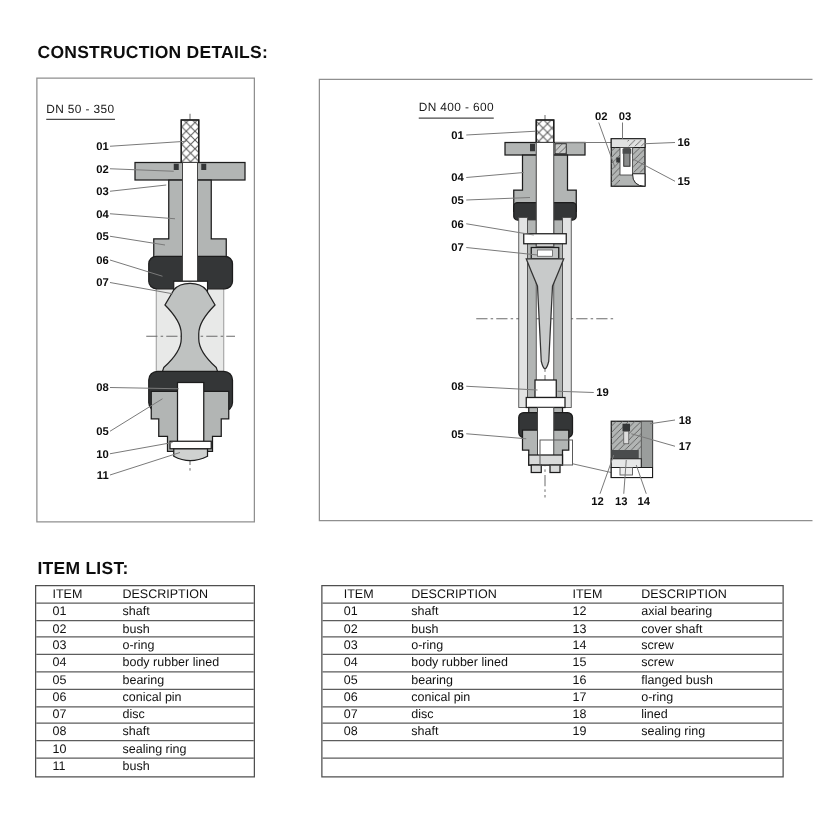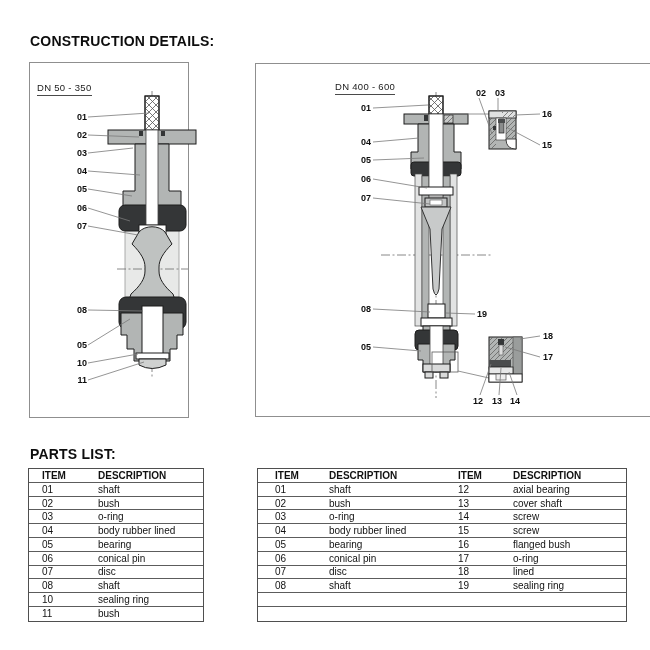--- a/index.html
+++ b/index.html
@@ -12,29 +12,29 @@
   .sec-title{font-weight:bold;font-size:14px;letter-spacing:.2px;color:#0d0d0d;white-space:nowrap;}
   .panel{position:absolute;border:1px solid #8f8f8f;background:#fff;box-sizing:border-box;}
   .panel svg{position:absolute;left:0;top:0;}
   .dn-label{position:absolute;font-size:9.5px;color:#1a1a1a;letter-spacing:.3px;
     border-bottom:1px solid #4a4a4a;padding-bottom:2px;white-space:nowrap;}
   .callout{position:absolute;font-size:9px;font-weight:bold;color:#0d0d0d;
     width:16px;line-height:10px;text-align:right;white-space:nowrap;}
   .ptable{position:absolute;border:1px solid #4f4f4f;background:#fff;box-sizing:border-box;font-size:10px;}
   .prow{display:flex;align-items:center;height:13.8px;border-bottom:1px solid #5c5c5c;box-sizing:border-box;}
   .prow:last-child{border-bottom:none;}
-  .prow.header{font-weight:bold;}
+  .prow.header{font-weight:normal;}
   .pcell{box-sizing:border-box;overflow:hidden;white-space:nowrap;line-height:13px;}
 </style>
 </head>
 <body>
 
 <div class="abs sec-title" style="left:30px;top:33px;">CONSTRUCTION DETAILS:</div>
 
-<div class="panel" style="left:29px;top:62px;width:160px;height:356px;text-decoration:underline;">
+<div class="panel" style="left:29px;top:62px;width:175px;height:356px;text-decoration:underline;">
   <svg width="173" height="354" viewBox="0 0 173 354">
     <defs>
       <pattern id="xh" width="7" height="7" patternUnits="userSpaceOnUse">
         <path d="M0,0 L7,7 M7,0 L0,7" stroke="#565656" stroke-width="0.8"></path>
       </pattern>
       <pattern id="h45" width="5" height="5" patternUnits="userSpaceOnUse">
         <path d="M0,5 L5,0" stroke="#595959" stroke-width="0.7"></path>
       </pattern>
     </defs>
 
@@ -226,21 +226,21 @@
       <span class="callout" style="left: 286px; top: 45px; text-align: left;">16</span>
       <span class="callout" style="left: 286px; top: 76px; text-align: left;">15</span>
       <span class="callout" style="left: 287px; top: 267px; text-align: left;">18</span>
       <span class="callout" style="left: 287px; top: 288px; text-align: left;">17</span>
       <span class="callout" style="left: 211px; top: 332px;">12</span>
       <span class="callout" style="left: 230px; top: 332px;">13</span>
       <span class="callout" style="left: 248px; top: 332px;">14</span>
     </div>
 </div>
 
-<div class="abs sec-title" style="left:30px;top:446px;">PARTS LIST:</div>
+<div class="abs sec-title" style="left:30px;top:446px;">ITEM LIST:</div>
 
 <div id="table-left" class="ptable" style="left:28px;top:468px;width:176px;">
     <div class="prow header">
       <div class="pcell" style="width: 69px; padding-left: 13px;">ITEM</div>
       <div class="pcell" style="flex: 1 1 0%;">DESCRIPTION</div>
     </div>
     <div class="prow">
       <div class="pcell" style="width: 69px; padding-left: 13px;">01</div>
       <div class="pcell" style="flex: 1 1 0%;">shaft</div>
     </div>

